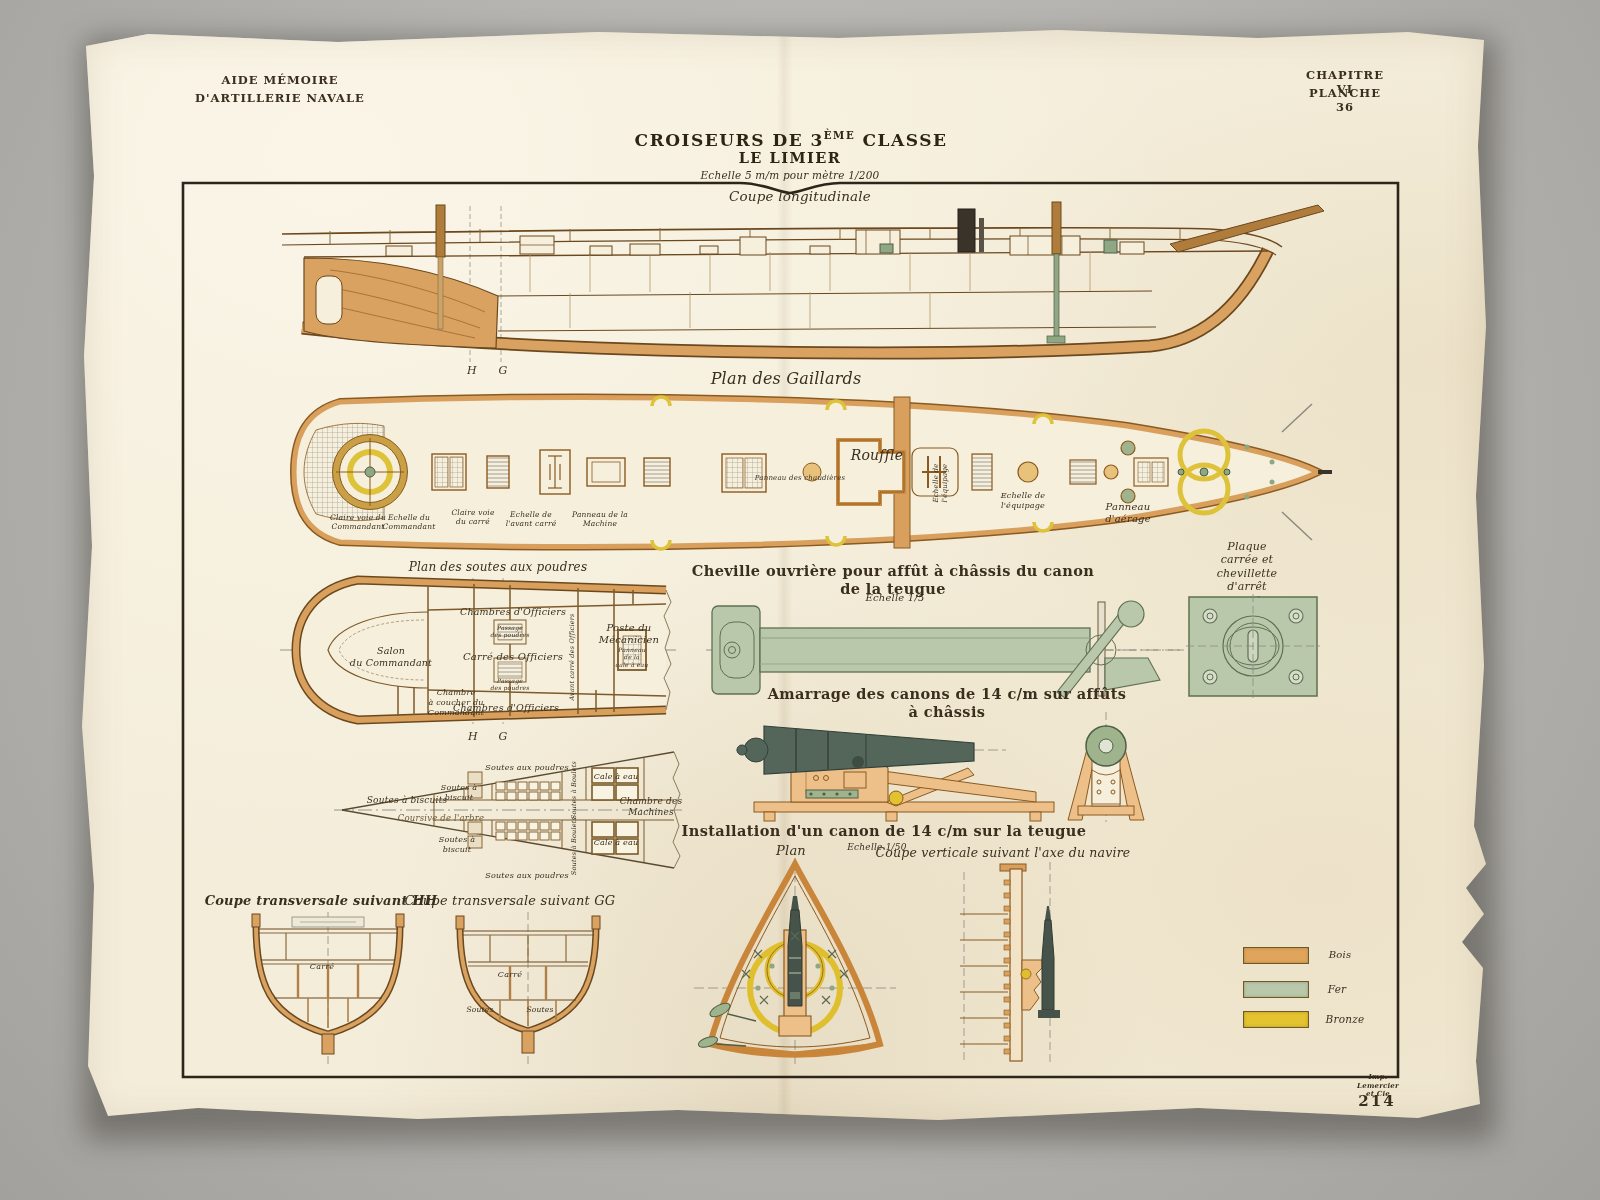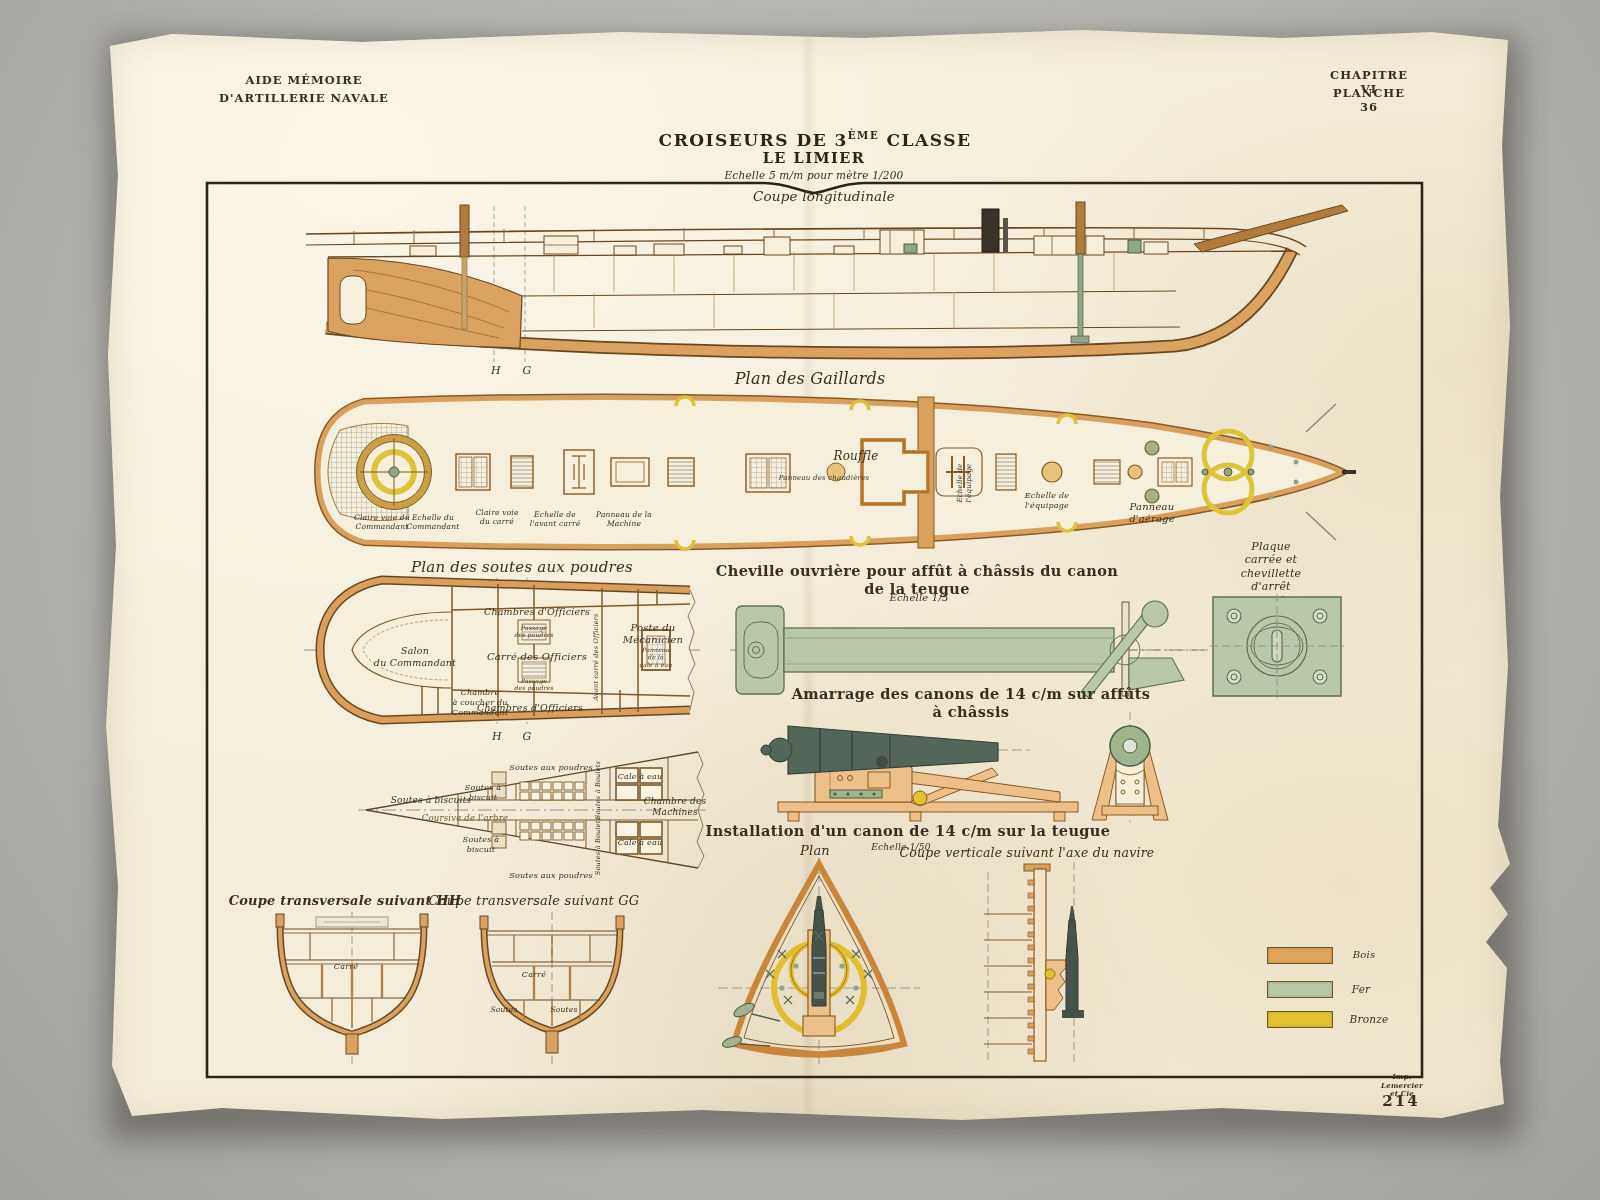--- a/index.html
+++ b/index.html
@@ -1,21 +1,21 @@
 <!DOCTYPE html>
 <html><head>
 <meta charset="utf-8">
 <style>
   html,body{margin:0;padding:0;}
   body{
     width:1600px;height:1200px;overflow:hidden;
     background:radial-gradient(circle at 50% 38%, #c7c6c2 0%, #b3b2ae 55%, #a2a19d 100%);
     font-family:"DejaVu Serif", serif;
   }
-  .stage{position:relative;width:1312px;height:1200px;margin-left:24px;}
+  .stage{position:relative;width:1312px;height:1200px;}
   .paper{
     position:absolute;left:78px;top:26px;width:1412px;height:1102px;
     background:
       radial-gradient(ellipse at 18% 12%, rgba(255,252,242,.55), transparent 52%),
       radial-gradient(ellipse at 88% 78%, rgba(208,182,130,.20), transparent 45%),
       radial-gradient(ellipse at 48% 99%, rgba(172,144,95,.16), transparent 38%),
       radial-gradient(ellipse at 97% 30%, rgba(200,175,120,.18), transparent 30%),
       linear-gradient(90deg, transparent 49.5%, rgba(130,105,65,.12) 50%, transparent 50.6%),
       #f4edda;
     box-shadow: inset 0 0 46px rgba(120,95,55,.20);
@@ -256,29 +256,29 @@
 Commandant</span>
     <span class="lbl" style="left:409px;top:522px;font-size:7.5px;">Echelle du
 Commandant</span>
     <span class="lbl" style="left:473px;top:517px;font-size:7.5px;">Claire voie
 du carré</span>
     <span class="lbl" style="left:531px;top:519px;font-size:7.5px;">Echelle de
 l'avant carré</span>
     <span class="lbl" style="left:600px;top:519px;font-size:7.5px;">Panneau de la
 Machine</span>
     <span class="lbl" style="left:800px;top:478px;font-size:7px;">Panneau des chaudières</span>
-    <span class="lbl" style="left:832px;top:456px;font-size:12px;">Rouffle</span>
+    <span class="lbl" style="left:877px;top:456px;font-size:14px;">Rouffle</span>
     <span class="lbl rot" style="left:941px;top:483px;font-size:7px;">Echelle de
 l'équipage</span>
     <span class="lbl" style="left:1023px;top:501px;font-size:8px;">Echelle de
 l'équipage</span>
     <span class="lbl" style="left:1128px;top:513px;font-size:10px;">Panneau
 d'aérage</span>
 
-    <span class="lbl" style="left:498px;top:567px;font-size:15px;">Plan des soutes aux poudres</span>
+    <span class="lbl" style="left:498px;top:567px;font-size:12px;">Plan des soutes aux poudres</span>
     <svg class="svgd" style="left:278px;top:574px;" width="402" height="154" viewBox="0 0 402 154">
       <line x1="2" y1="76" x2="398" y2="76" stroke="#8a8a80" stroke-width=".9" stroke-dasharray="14 4 2 4"></line>
       <g stroke-dasharray="5 3" stroke="#999283" stroke-width=".8">
         <line x1="195" y1="4" x2="195" y2="150"></line>
           <line x1="225" y1="4" x2="225" y2="150"></line>
       </g>
       <path d="M388,16 L80,6 C38,14 18,42 18,76 C18,110 38,138 80,146 L388,136" fill="#f6efdc" stroke="none"></path>
       <path d="M388,16 L80,6 C38,14 18,42 18,76 C18,110 38,138 80,146 L388,136" fill="none" stroke="#6b481e" stroke-width="9"></path>
       <path d="M388,16 L80,6 C38,14 18,42 18,76 C18,110 38,138 80,146 L388,136" fill="none" stroke="#d8a05c" stroke-width="6"></path>
       <polyline points="388,16 393,28 386,42 392,58 387,74 393,90 386,104 392,118 388,136" fill="none" stroke="#8a7a5a" stroke-width="1"></polyline>

